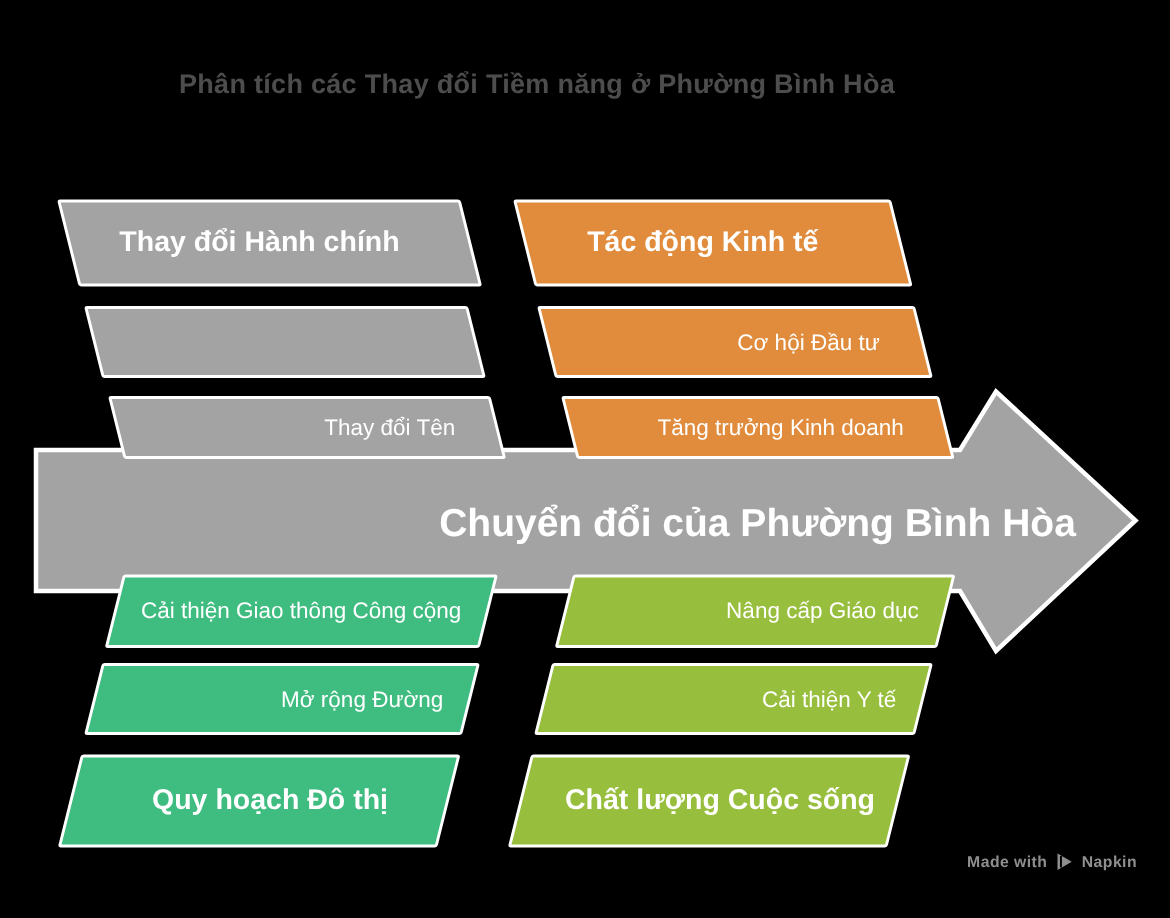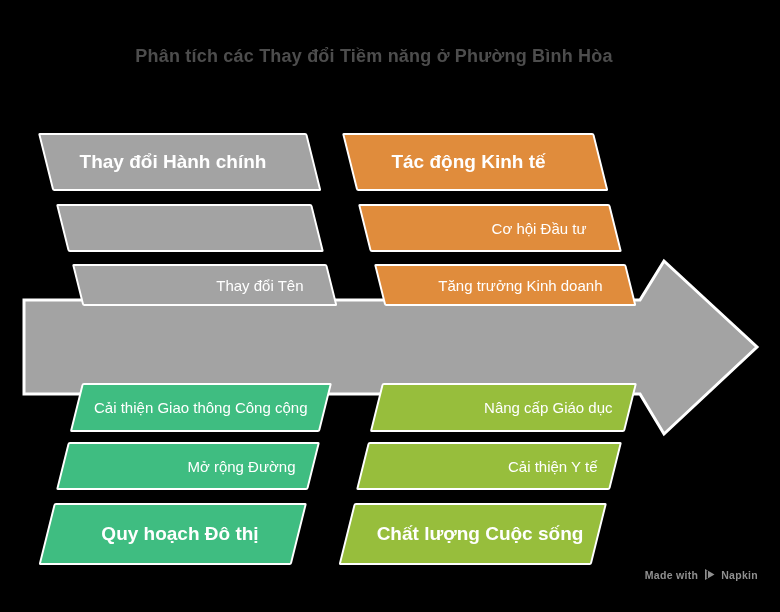--- a/index.html
+++ b/index.html
@@ -1,21 +1,21 @@
 <!DOCTYPE html>
 <html style="--gray: #A3A3A3; --orange: #E08C3C; --green: #3FBD81; --lime: #97BE3C; --title_text: #4D4D4D; --bar_text: #FFFFFF; --watermark_text: #8F8F8F;"><head>
 <meta charset="utf-8">
 <style>
   html,body{margin:0;padding:0;background:#000;}
   .canvas{
     position:relative;width:780px;height:612px;background:#000;
     font-family:"Liberation Sans",sans-serif;overflow:hidden;
   }
   .title{
-    position:absolute;left:64px;top:46px;width:620px;
+    position:absolute;left:48px;top:46px;width:620px;
     text-align:center;font-size:18px;font-weight:bold;
     color:var(--title_text);letter-spacing:.2px;
   }
   .arrow-svg{position:absolute;left:0;top:0;}
   .arrow-label{
     position:absolute;left:270px;top:329px;width:470px;height:38px;
     display:flex;align-items:center;justify-content:center;
     font-size:26px;font-weight:bold;color:var(--bar_text);white-space:nowrap;
   }
   .bar{
@@ -91,20 +91,21 @@
   <div class="bar lime skew-down" style="left:382px;top:383px;width:255px;height:49px;">
     <div class="label right item">Nâng cấp Giáo dục</div>
   </div>
   <div class="bar lime skew-down" style="left:368px;top:442px;width:254px;height:48px;">
     <div class="label right item">Cải thiện Y tế</div>
   </div>
   <div class="bar lime skew-down" style="left:354px;top:503px;width:253px;height:62px;">
     <div class="label center header">Chất lượng Cuộc sống</div>
   </div>
 
+  <div class="arrow-label">Chuyển đổi của Phường Bình Hòa</div>
 
   <div class="watermark">
     <span>Made with</span>
     <span class="napkin-icon">
       <svg width="13" height="13" viewBox="0 0 13 13">
         <path d="M2 1 L11.5 6.5 L2 12 Z" fill="currentColor"></path>
         <path d="M4.3 2.6 L4.3 10.4" stroke="#000" stroke-width="1.3"></path>
       </svg>
     </span>
     <span>Napkin</span>

